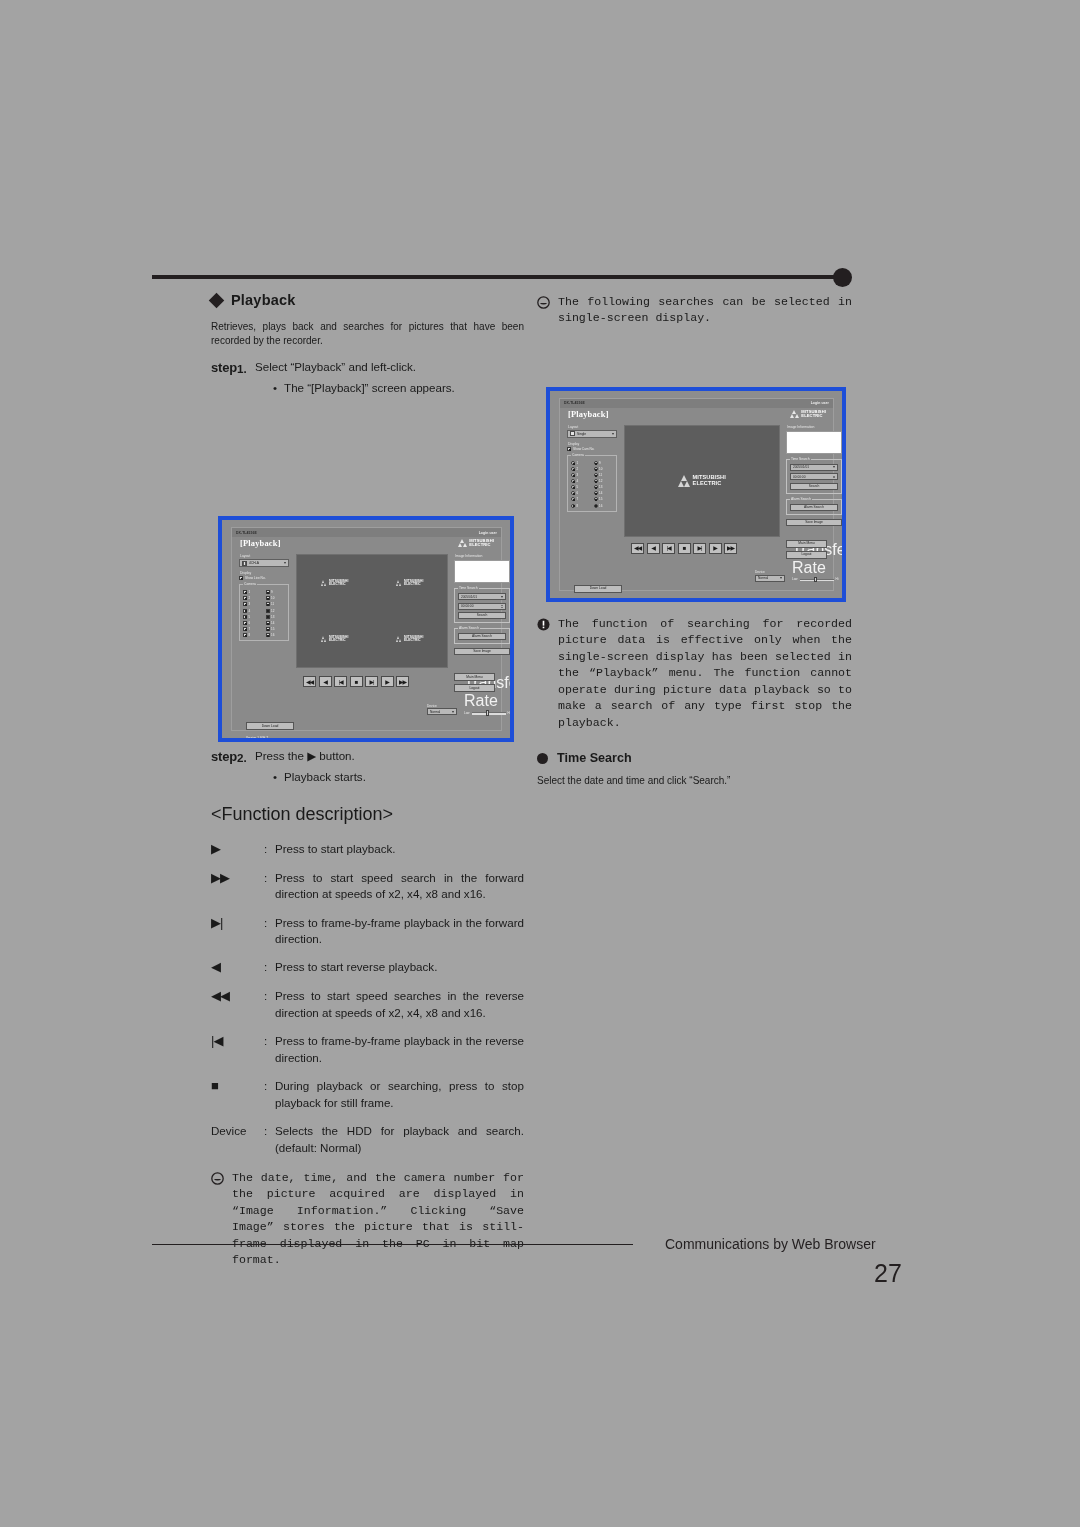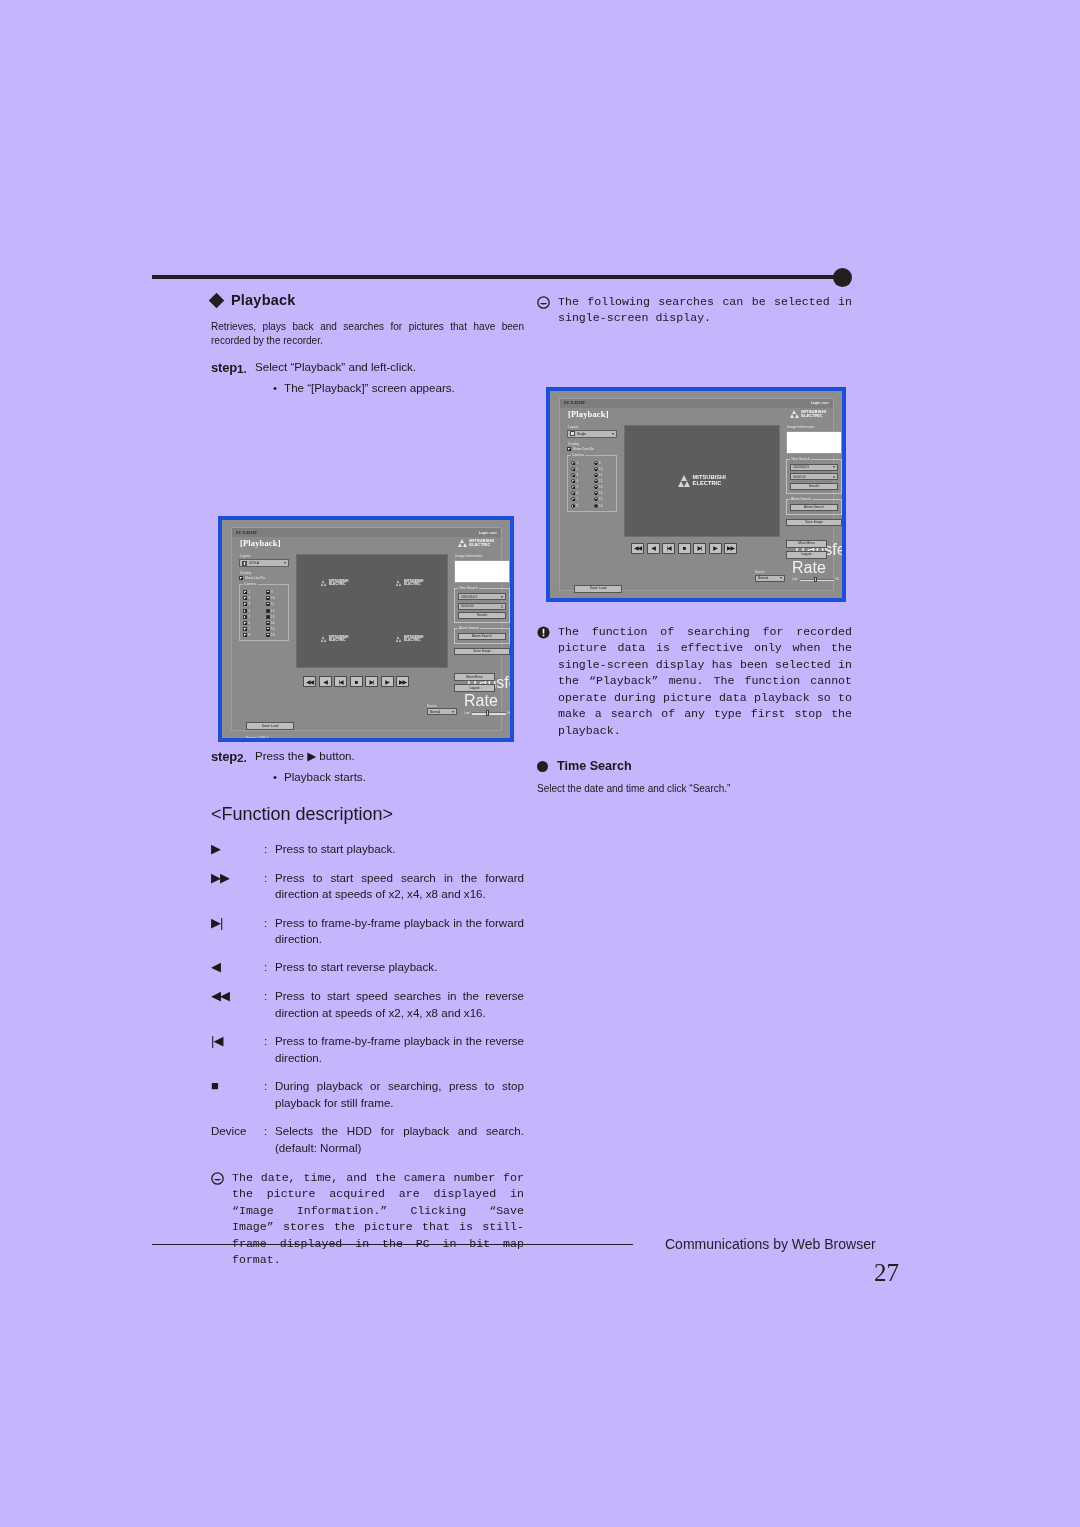--- a/index.html
+++ b/index.html
@@ -13,21 +13,21 @@
     height: 1527px;
     position: relative;
     font-family: "Liberation Sans", sans-serif;
     color: #1a1a1a;
     overflow: hidden;
   }
 
   .page {
     position: absolute;
     inset: 0;
-    background: #c4b5fd;
+    background: #a3a3a3;
   }
 
   
   .top-rule-wrap {
     position: absolute;
     left: 152px;
     top: 268px;
     width: 700px;
     height: 20px;
   }
@@ -637,21 +637,21 @@
     font-size: 14px;
     color: #231f20;
     white-space: nowrap;
   }
   .page-num {
     position: absolute;
     left: 874px;
     top: 1259px;
     font-size: 25px;
     color: #231f20;
-    font-family: Liberation Serif, serif;
+    font-family: Liberation Sans, sans-serif;
   }
 </style>
 </head>
 <body>
 
 <div class="page">
 
   <div class="top-rule-wrap">
     <div class="top-rule"></div>
     <div class="top-rule-dot"></div>
@@ -1163,21 +1163,21 @@
 
           <div class="right-btn-stack" style="left:226px; top:141px;">
             <div class="btn">Main Menu</div>
             <div class="btn">Logout</div>
           </div>
 
         </div>
       </div>
     </div>
 
-    <div class="note" style="margin-top:12px;">
+    <div class="note" style="margin-top:4px;">
       <svg class="icon-warn" viewBox="0 0 16 16">
         <circle cx="8" cy="8" r="7.4" fill="#231f20"></circle>
         <rect x="7" y="3.4" width="2" height="6" fill="#ffffff"></rect>
         <rect x="7" y="10.6" width="2" height="2" fill="#ffffff"></rect>
       </svg>
       <div class="note-text">The function of searching for recorded picture data is effective only when the single-screen display has been selected in the “Playback” menu. The function cannot operate during picture data playback so to make a search of any type first stop the playback.</div>
     </div>
 
     <div class="h-bullet">
       <span class="bullet-glyph"></span>

